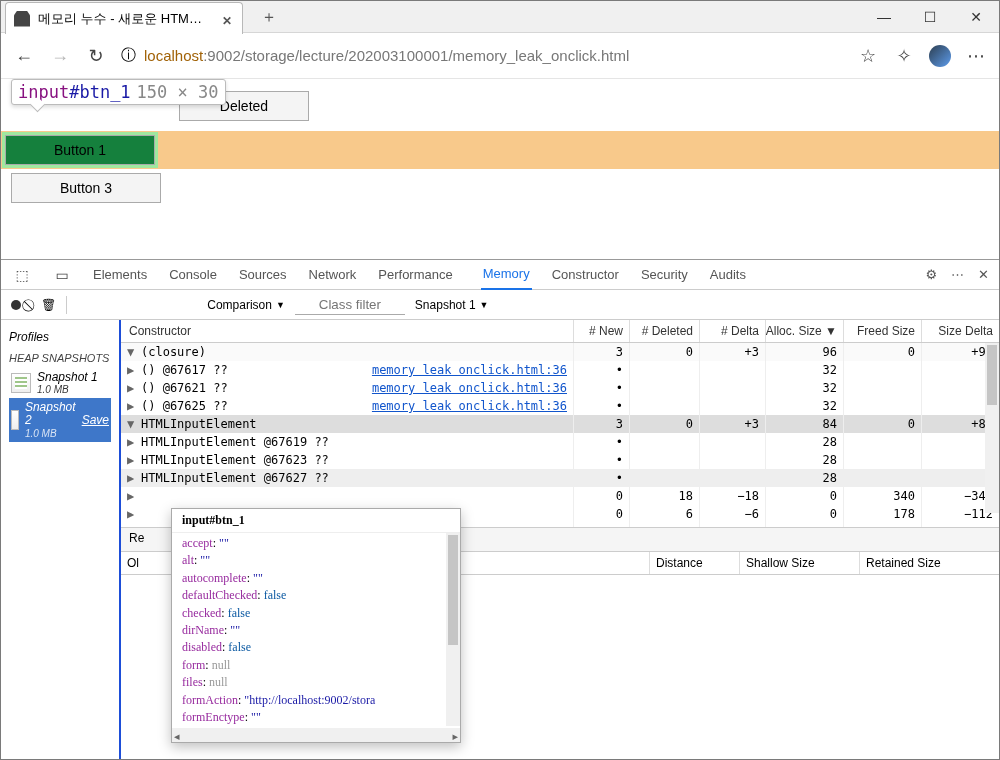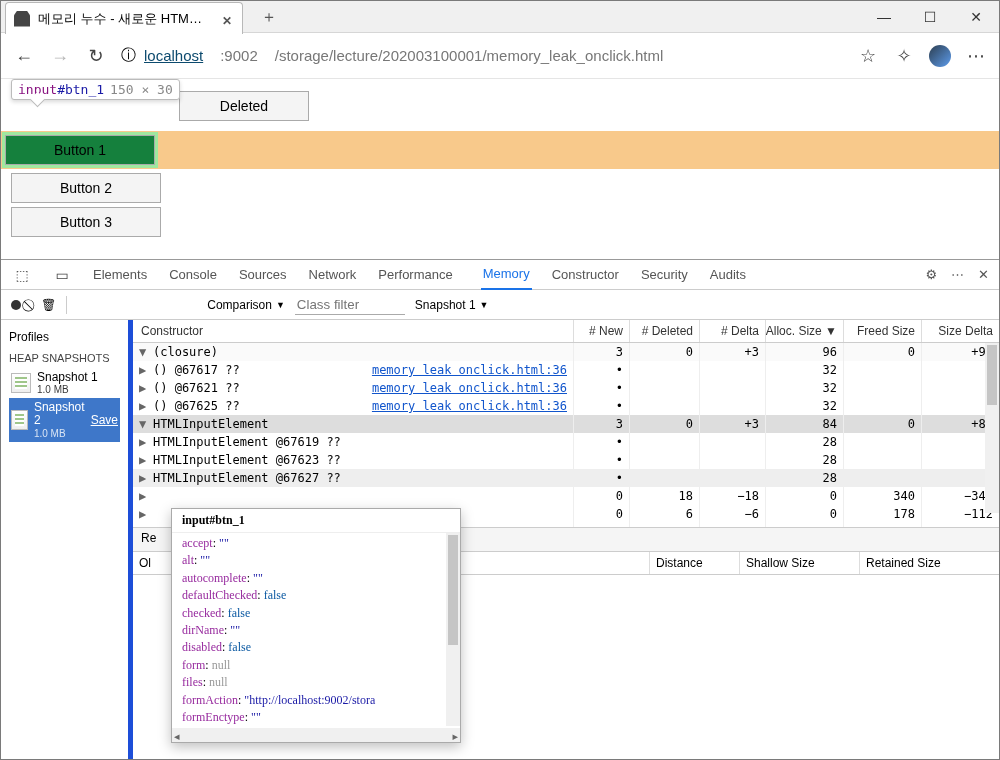--- a/index.html
+++ b/index.html
@@ -11,46 +11,46 @@
   .favicon { width:16px; height:16px; background:#444; clip-path: polygon(20% 0%, 80% 0%, 100% 30%, 100% 100%, 0 100%, 0 30%);}
   .tab-title { max-width:170px; white-space:nowrap; overflow:hidden; text-overflow:ellipsis; font-size:13px;}
   .tab-close { width:10px; height:10px; margin-left:6px; color:#555; font-weight:bold; }
   .newtab { margin-left:10px; height:32px; display:flex; align-items:center; padding:0 8px; color:#555; font-size:16px;}
   .win-controls { margin-left:auto; display:flex;}
   .win-btn { width:46px; height:32px; display:flex; align-items:center; justify-content:center; font-size:14px; color:#333;}
   
   .navbar { height:46px; display:flex; align-items:center; gap:14px; padding:0 12px; border-bottom:1px solid #e5e5e5;}
   .nav-icon { width:22px; height:22px; display:flex; align-items:center; justify-content:center; color:#444; font-size:18px;}
   .url { flex:1; display:flex; align-items:center; gap:8px; font-size:15px;}
-  .url .host { color:#0c4a6e;text-decoration:underline;}
-  .url .path { color:#777;padding-left:17px;}
+  .url .host { color:#a16207;}
+  .url .path { color:#777;}
   .avatar { width:22px; height:22px; border-radius:50%; background:linear-gradient(135deg,#2c3e50,#5d9cec);}
   
   .page { position:relative; padding:12px 10px 6px 10px; }
-  .insp-tip { position:absolute; top:0; left:10px; background:#fff; border:1px solid #bbb; border-radius:3px; padding:2px 6px; font-family:Consolas, monospace; font-size:13px; box-shadow:0 2px 4px rgba(0,0,0,.15); z-index:5;}
+  .insp-tip { position:absolute; top:0; left:10px; background:#fff; border:1px solid #bbb; border-radius:3px; padding:2px 6px; font-family:Consolas, monospace; font-size:17px; box-shadow:0 2px 4px rgba(0,0,0,.15); z-index:5;}
   .insp-tip .tag { color:#881280;} .insp-tip .id { color:#1a1aa6;} .insp-tip .dim{ color:#888; margin-left:6px;}
   .insp-tip::after { content:""; position:absolute; bottom:-6px; left:20px; width:10px; height:10px; background:#fff; border-right:1px solid #bbb; border-bottom:1px solid #bbb; transform:rotate(45deg);}
   .btn { width:150px; height:30px; border:1px solid #aaa; background:#f4f4f4; display:flex; align-items:center; justify-content:center; font-size:14px;}
   .btn.remove { width:130px; margin-left:168px; margin-bottom:10px;}
   .hl-row { background:#f8c98b; padding:4px 0 4px 4px; margin:0 -10px 4px -10px;}
   .btn.hl { background:#15803d; outline:3px solid #9fe89f; }
   .btn.row { margin:4px 0;}
   
   .devtools { position:absolute; left:0; right:0; bottom:0; height:500px; border-top:1px solid #999; background:#fff; display:flex; flex-direction:column;}
   .dt-tabs { height:30px; display:flex; align-items:center; gap:18px; padding:0 10px; border-bottom:1px solid #ccc; font-size:13px; color:#555;}
   .dt-tabs .tabbtn { padding:0 2px; height:30px; display:flex; align-items:center;}
   .dt-tabs .tabbtn.active { color:#1a73e8; border-bottom:2px solid #1a73e8;margin-left:8px;}
   .dt-tabs .right { margin-left:auto; display:flex; gap:14px;}
   .dt-toolbar { height:30px; border-bottom:1px solid #ccc; display:flex; align-items:center; gap:10px; padding:0 10px; font-size:12px;}
   .select-look { display:flex; align-items:center; gap:4px;}
   .select-look .tri { font-size:9px;}
-  .filter { width:110px; height:20px; border:none; border-bottom:1px solid #aaa; color:#888; padding:0 2px;}
+  .filter { width:110px; height:20px; border:none; border-bottom:1px solid #aaa; color:#888; padding:0 2px;text-align:center;}
   .dt-body { flex:1; display:flex; min-height:0;}
   
-  .sidebar { width:132px; border-right:5px solid #1d4ed8; padding:6px 8px; font-size:12px; position:relative;}
+  .sidebar { width:120px; border-right:2px solid #1d4ed8; padding:6px 8px; font-size:12px; position:relative;font-style:italic;}
   .sidebar .heading { margin:4px 0 8px 0;}
   .sidebar .subhead { color:#444; margin:6px 0 4px 0; font-size:11px;}
   .snap { display:flex; align-items:center; gap:6px; padding:3px 2px;}
   .snap.sel { background:#3e77c9; color:#fff;}
   .snap .sicon { width:20px; height:20px; background:linear-gradient(#fff,#eee); border:1px solid #bbb; position:relative;}
   .snap .sicon::before { content:""; position:absolute; inset:3px; background:repeating-linear-gradient(#9fc68a,#9fc68a 2px,#fff 2px,#fff 4px);}
   .snap .txt { display:flex; flex-direction:column; line-height:1.1;}
   .snap .size { font-size:10px; opacity:.8;}
   .snap .save { margin-left:auto; text-decoration:underline;}
   
@@ -121,21 +121,20 @@
   </div>
 
   <div class="page">
     <div class="insp-tip">
       <span class="tag">input</span><span class="id">#btn_1</span><span class="dim">150 × 30</span>
     </div>
     <div class="btn remove">Deleted</div>
     <div class="hl-row">
       <div class="btn hl">Button 1</div>
     </div>
-    <div class="btn row">Button 2</div>
     <div class="btn row">Button 3</div>
   </div>
 
   <div class="devtools">
     <div class="dt-tabs">
       <div class="nav-icon" style="font-size:14px">⬚</div>
       <div class="nav-icon" style="font-size:14px">▭</div>
       <div class="tabbtn">Elements</div>
       <div class="tabbtn">Console</div>
       <div class="tabbtn">Sources</div>

